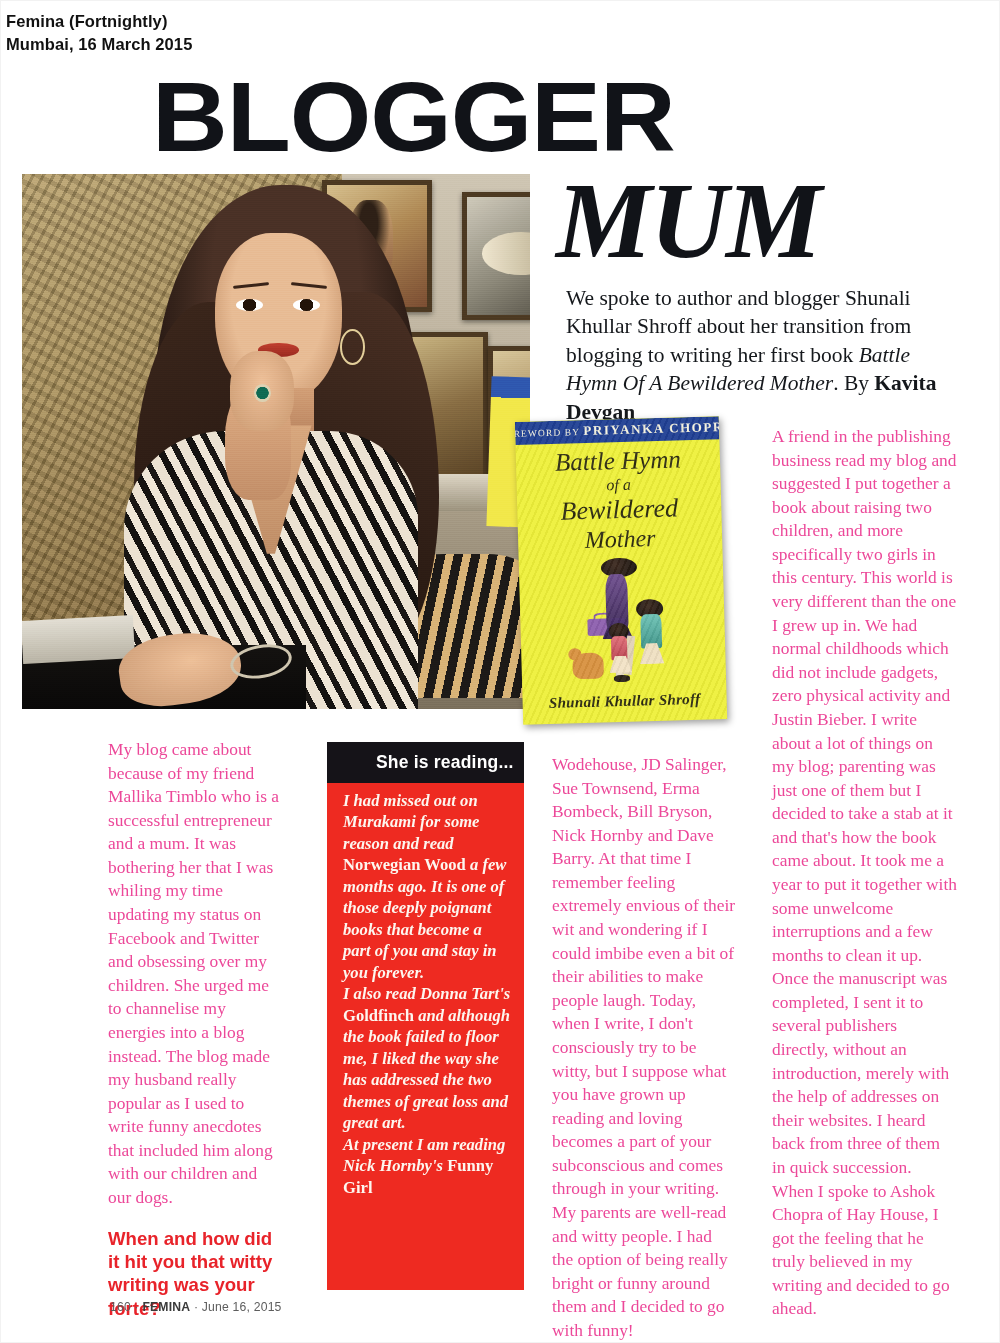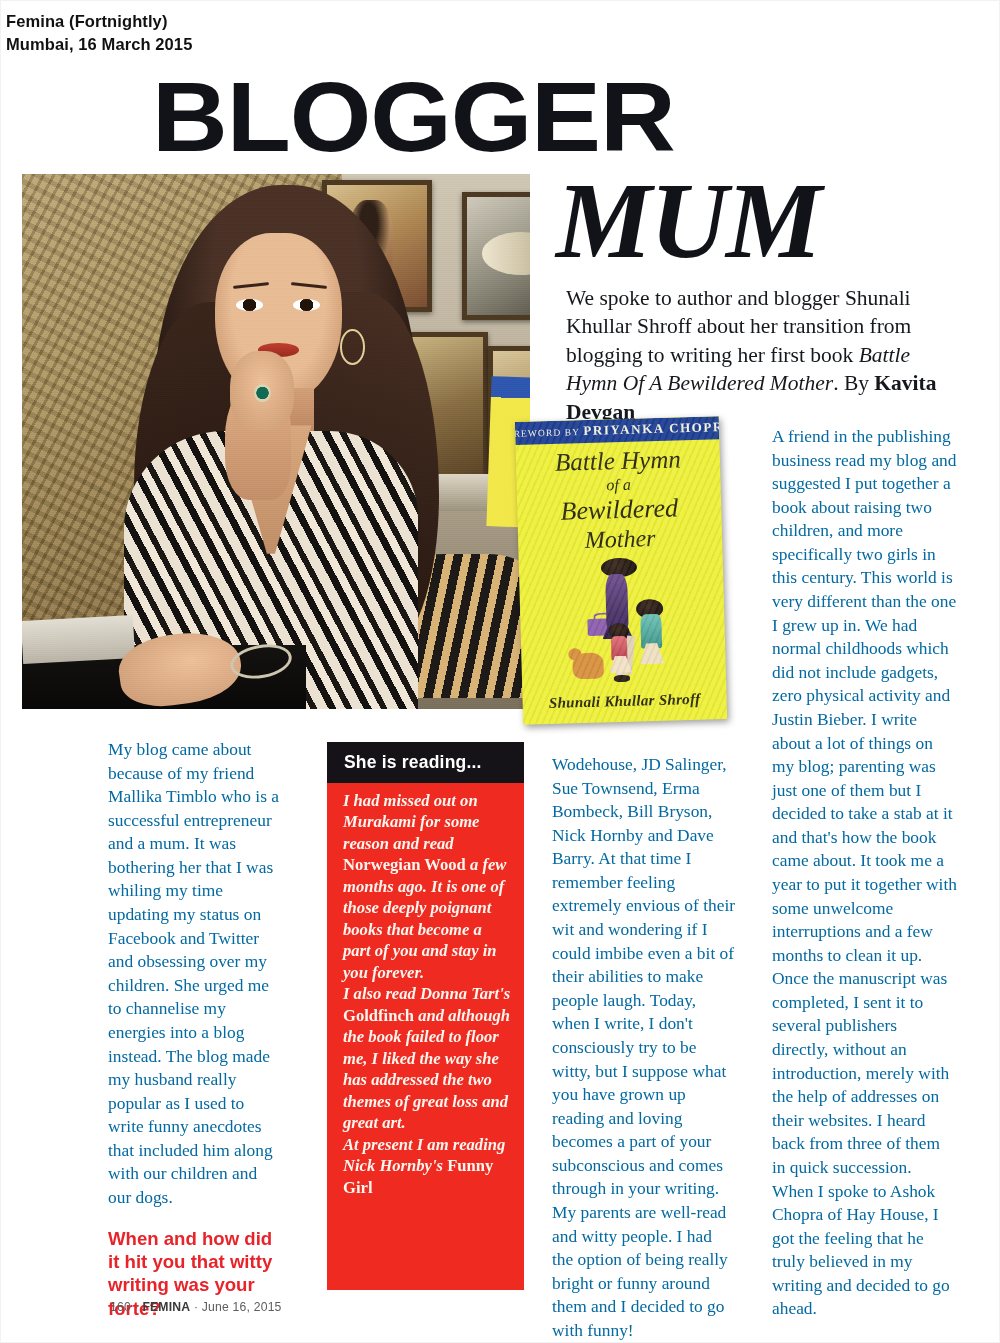--- a/index.html
+++ b/index.html
@@ -230,21 +230,21 @@
     position:absolute;left:0;bottom:4%;width:100%;text-align:center;
     font-family:"Liberation Serif", serif;font-style:italic;font-weight:bold;
     font-size:15px;color:#2c2a10;letter-spacing:.3px;
   }
   .book-tex{position:absolute;inset:0;
     background:repeating-linear-gradient(115deg,rgba(0,0,0,.045) 0 2px,rgba(255,255,255,.05) 2px 6px);}
 
   
   .col{position:absolute;font-family:"Liberation Serif", serif;}
   .col p{margin:0;}
-  .body-txt{font-size:17.4px;line-height:1.355;color:#0369a1;text-align:left;}
+  .body-txt{font-size:17.4px;line-height:1.355;color:#ec4899;text-align:left;}
   .qhead{
     font-family:"Liberation Sans", sans-serif;font-weight:bold;
     font-size:18.6px;line-height:1.26;color:#e8232a;margin-bottom:2px;
   }
   .gap{height:17px;}
 
   #col1{left:108px;top:738px;width:176px;}
   #col3{left:552px;top:738px;width:184px;margin-top:15px;}
   #col4{left:772px;top:425px;width:185px;}
 
@@ -252,21 +252,21 @@
   .readbox{
     position:absolute;left:327px;top:742px;width:197px;height:548px;
     background:#ee2a21;
   }
   .readbox-head{
     position:absolute;left:0;top:0;width:100%;height:41px;background:#151318;
     display:flex;align-items:center;
   }
   .readbox-head span{
     font-family:"Liberation Sans", sans-serif;font-weight:bold;
-    font-size:17.5px;color:#ffffff;padding-left:17px;letter-spacing:.2px;
+    font-size:17.5px;color:#ffffff;padding-left:17px;letter-spacing:.2px;margin-left:32px;
   }
   .readbox-body{
     position:absolute;left:16px;right:12px;top:48px;
     font-family:"Liberation Serif", serif;
     font-size:16.6px;line-height:1.295;color:#fdf6ef;font-weight:bold;
   }
   .readbox-body p{margin:0;}
   .readbox-body i{font-style:italic;}
   .readbox-body .rom{font-style:normal;}
 

